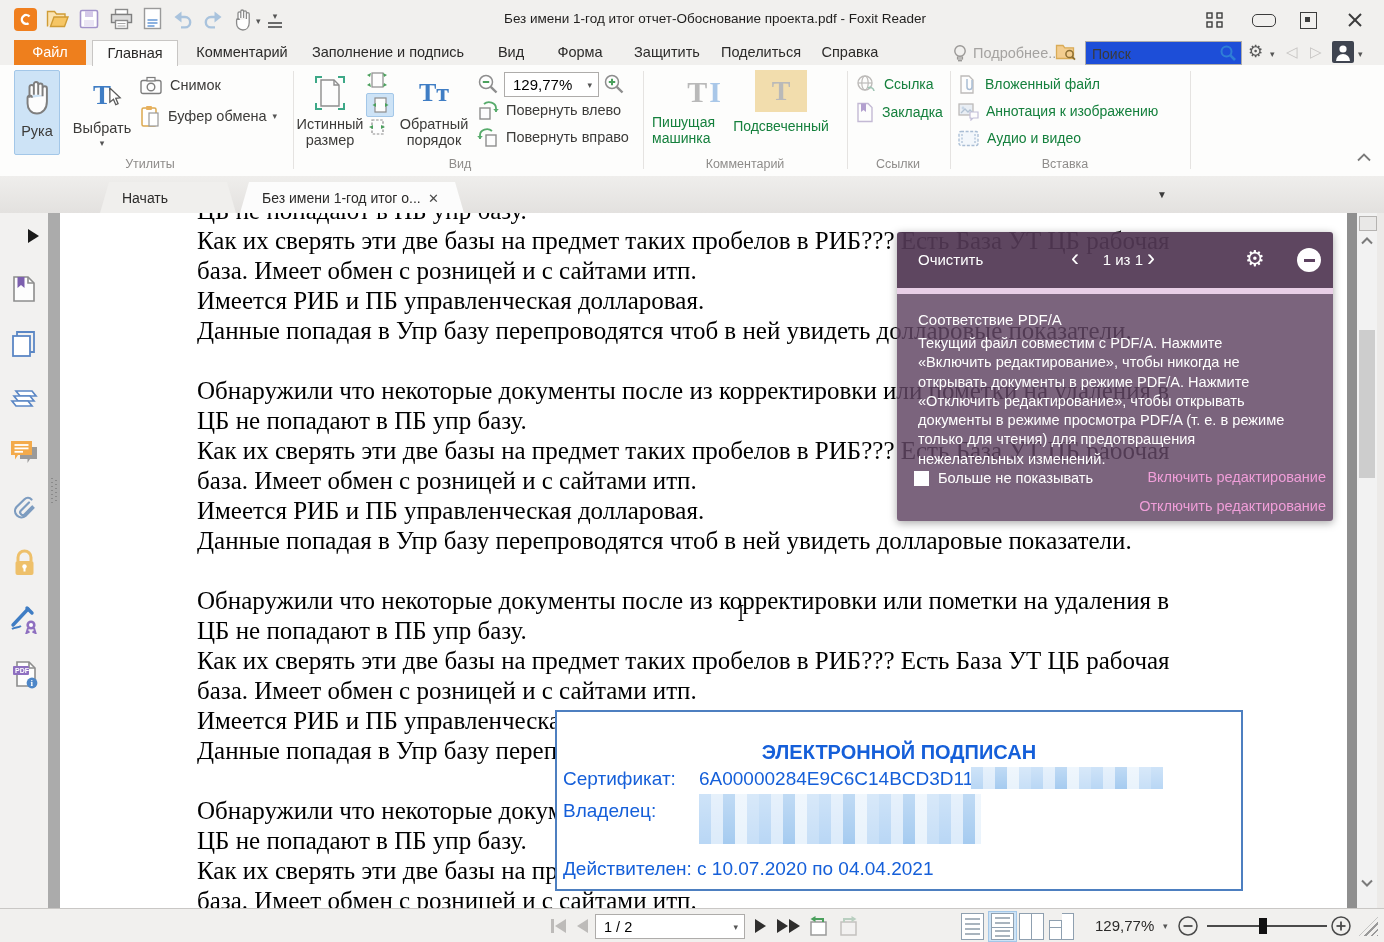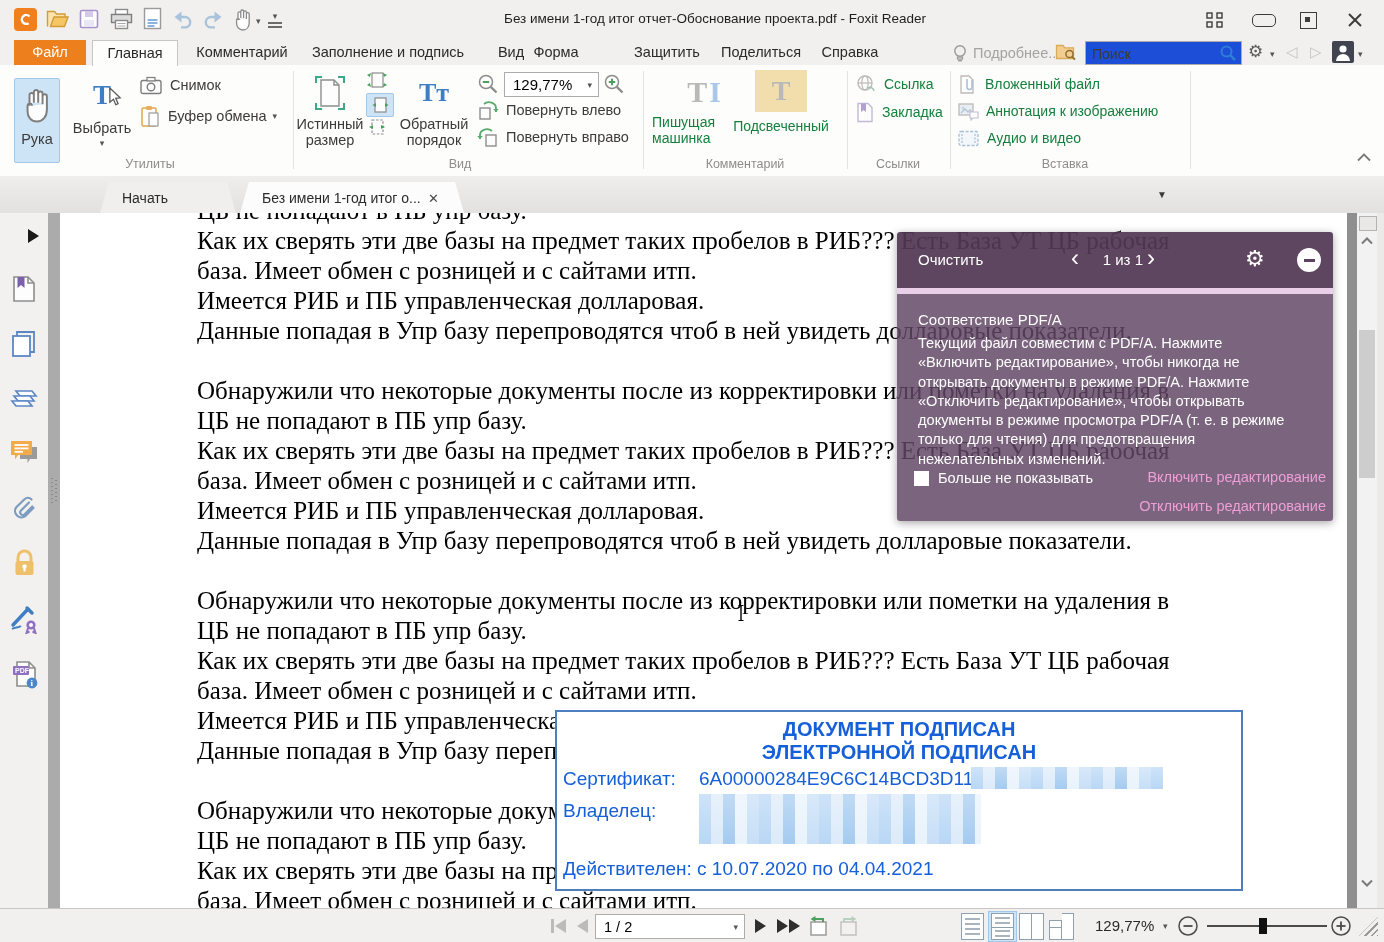--- a/index.html
+++ b/index.html
@@ -141,21 +141,21 @@
           </g>
         </svg>
     </div>
   </div>
 
   <div class="mi" style="left:14px;width:72px;background:#ee7f1d;color:#fff;">Файл</div>
   <div class="mi" style="left:92px;width:84px;background:#fdfdfc;border:1px solid #c8c6c4;border-bottom:none;height:25px;z-index:2;">Главная</div>
   <div class="mi" style="left:188px;width:108px;">Комментарий</div>
   <div class="mi" style="left:306px;width:164px;">Заполнение и подпись</div>
   <div class="mi" style="left:490px;width:42px;">Вид</div>
-  <div class="mi" style="left:524px;width:64px;">Форма</div>
+  <div class="mi" style="left:548px;width:64px;">Форма</div>
   <div class="mi" style="left:628px;width:78px;">Защитить</div>
   <div class="mi" style="left:718px;width:86px;">Поделиться</div>
   <div class="mi" style="left:816px;width:68px;">Справка</div>
 
   <div class="a" style="left:952px;top:44px;">
     <svg width="16" height="18" viewBox="0 0 16 18">
         <circle cx="8" cy="7" r="5.2" fill="none" stroke="#9a9896" stroke-width="1.4"></circle>
         <rect x="5.5" y="13" width="5" height="2" fill="none" stroke="#9a9896" stroke-width="1.2"></rect>
         <rect x="6" y="16" width="4" height="1.4" fill="#9a9896"></rect>
       </svg>
@@ -184,21 +184,21 @@
   <div class="a" style="left:1332px;top:41px;width:22px;height:22px;background:#3f4450;border-radius:2px;">
     <svg width="22" height="22" viewBox="0 0 22 22">
         <circle cx="11" cy="8" r="3.6" fill="#fff"></circle>
         <path d="M4 20 a7 7 0 0 1 14 0 Z" fill="#fff"></path>
       </svg>
   </div>
   <div class="a caret" style="left:1358px;top:50px;">▾</div>
 
   <div class="ribbon">
 
-    <div class="a" style="left:14px;top:5px;width:44px;height:83px;background:#cde3f6;border:1px solid #a3c7e8;border-radius:2px;margin-top:8px;">
+    <div class="a" style="left:14px;top:5px;width:44px;height:83px;background:#cde3f6;border:1px solid #a3c7e8;border-radius:2px;">
       <div class="ctr" style="height:52px;">
         <svg width="30" height="36" viewBox="0 0 20 24">
             <path d="M5 12.5 V5.4 a1.45 1.45 0 0 1 2.9 0 V10.5 M7.9 10.5 V3.5 a1.45 1.45 0 0 1 2.9 0 V10.5 M10.8 10.5 V4.4 a1.45 1.45 0 0 1 2.9 0 V11 M13.7 11.5 V6.3 a1.45 1.45 0 0 1 2.9 0 V15 c0 4.8-2.7 8-6.6 8 S3.7 20 3.7 16.3 V12.5 a1.45 1.45 0 0 1 2.9 0" fill="#fdfdfd" stroke="#7e7e7e" stroke-width="1.3"></path>
           </svg>
       </div>
       <div class="rl" style="text-align:center;">Рука</div>
     </div>
     <div class="a" style="left:66px;top:5px;width:72px;height:83px;">
       <div class="ctr" style="height:50px;position:relative;">
         <span style="font-size:27px;font-weight:bold;color:#3f7dc4;font-family:'Liberation Serif',serif;">T</span>
@@ -492,21 +492,20 @@
 база. Имеет обмен с розницей и с сайтами итп.
 Имеется РИБ  и ПБ управленческая долларовая.
 Данные попадая в Упр базу перепроводятся чтоб в ней увидеть долларовые показатели.
 
 Обнаружили что некоторые документы после из корректировки или пометки на удаления в
 ЦБ не попадают в ПБ упр базу.
 Как их сверять эти две базы на предмет таких пробелов в РИБ??? Есть База УТ ЦБ рабочая
 база. Имеет обмен с розницей и с сайтами итп.</div>
 
       <div class="sig">
-        <div class="a sigblue" style="left:0;top:6px;width:100%;text-align:center;font-size:20px;font-weight:bold;">ДОКУМЕНТ ПОДПИСАН</div>
         <div class="a sigblue" style="left:0;top:29px;width:100%;text-align:center;font-size:20px;font-weight:bold;">ЭЛЕКТРОННОЙ ПОДПИСАН</div>
         <div class="a sigblue" style="left:6px;top:56px;font-size:19px;">Сертификат:</div>
         <div class="a sigblue" style="left:142px;top:56px;font-size:19px;">6A00000284E9C6C14BCD3D11</div>
         <div class="a mosaic" style="left:414px;top:55px;width:192px;height:22px;"></div>
         <div class="a sigblue" style="left:6px;top:88px;font-size:19px;">Владелец:</div>
         <div class="a mosaic" style="left:142px;top:82px;width:282px;height:50px;"></div>
         <div class="a sigblue" style="left:6px;top:146px;font-size:19px;">Действителен: с 10.07.2020 по 04.04.2021</div>
       </div>
     </div>
   </div>

